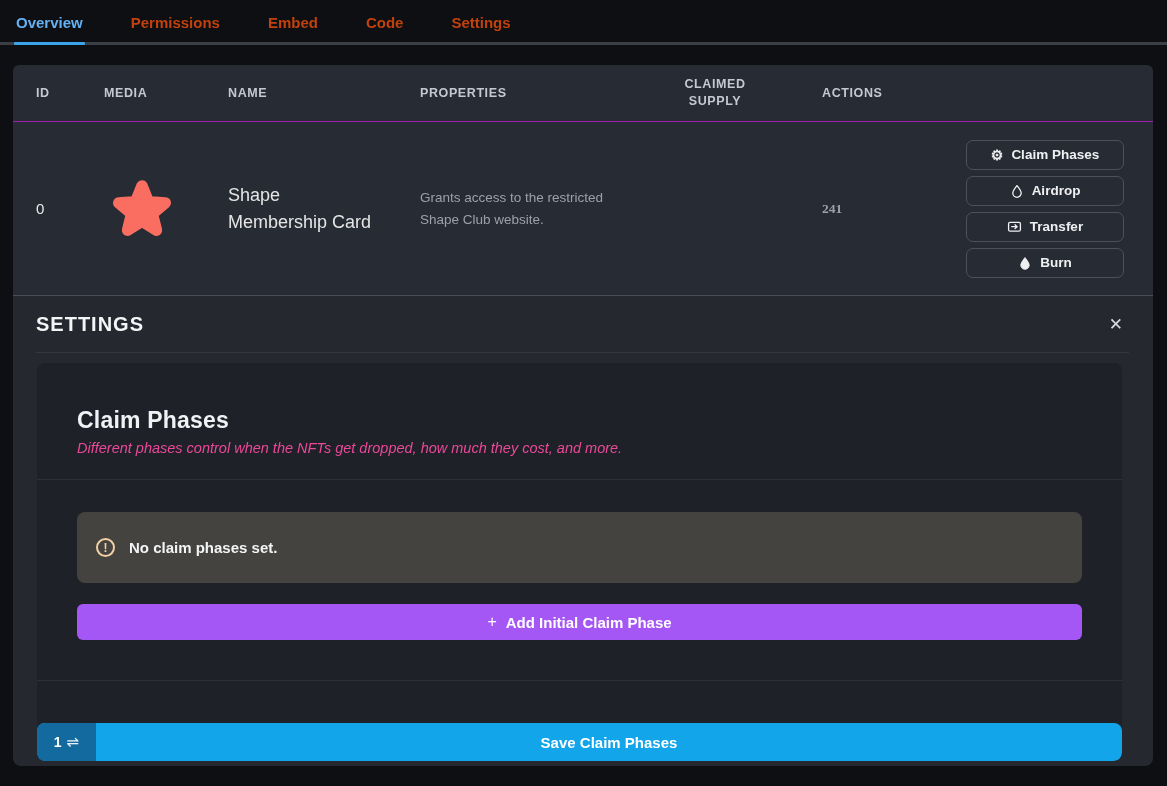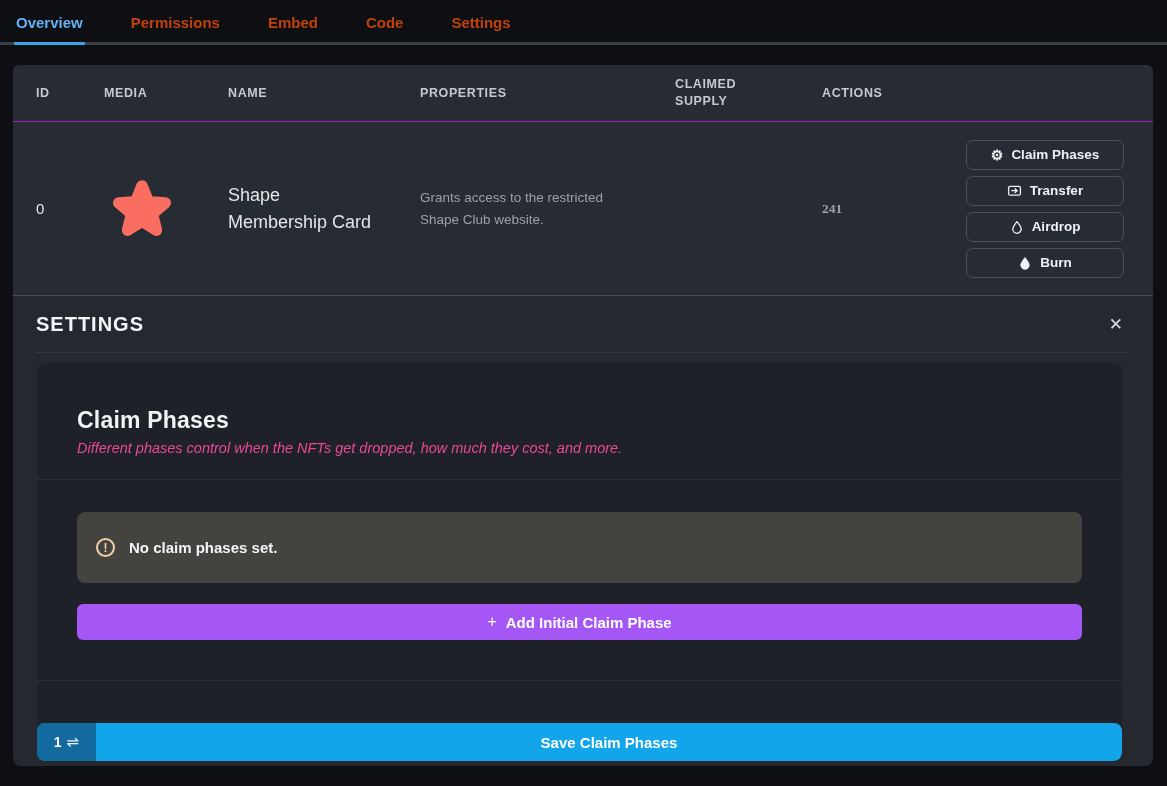--- a/index.html
+++ b/index.html
@@ -43,21 +43,21 @@
     padding:0 23px;
   }
   .thead {
     height:57px;
     border-bottom:1px solid #a21caf;
   }
   .th {
     font-size:12.5px; font-weight:bold; letter-spacing:.6px;
     color:#c3c9d2; line-height:1.35;
   }
-  .th.claimed { max-width:80px; }
+  .th.claimed { max-width:80px;text-align:center; }
   .trow { height:173px; }
   .cell-id { font-size:15px; color:#e9ebee; }
   .cell-media svg { display:block; margin-left:2px; }
   .cell-name { font-size:18px; color:#e5e5e5; max-width:145px; line-height:1.45; }
   .cell-desc { font-size:13.5px; color:#9ba1ab; max-width:215px; line-height:1.6; }
   .cell-supply { font-size:13.5px; font-weight:bold; color:#9ba1ab;font-family:Liberation Serif, serif; }
   .cell-actions { display:flex; flex-direction:column; gap:6px; justify-self:stretch; }
   .abtn {
     display:flex; align-items:center; justify-content:center; gap:8px;
     height:30px; width:158px;
@@ -191,34 +191,34 @@
       <div class="cell-props"></div>
       <div class="cell-supply">241</div>
 
       <div class="cell-actions">
         <button class="abtn">
           <span class="glyph">⚙</span>
           <span>Claim Phases</span>
         </button>
         <button class="abtn">
           <span>
+            <svg width="14" height="14" viewBox="0 0 16 16">
+              <path d="M8 1.8C8 1.8 3.2 7.6 3.2 10.4a4.8 4.8 0 0 0 9.6 0C12.8 7.6 8 1.8 8 1.8Z" fill="none" stroke="#eef0f2" stroke-width="1.5" stroke-linejoin="round"></path>
+            </svg>
+          </span>
+          <span>Airdrop</span>
+        </button>
+        <button class="abtn">
+          <span>
             <svg width="15" height="15" viewBox="0 0 16 16" fill="none" stroke="#eef0f2" stroke-width="1.4">
               <rect x="1.7" y="3.5" width="12.6" height="9.5" rx="1.6"></rect>
               <path d="M5 8.2h5.2M8.6 6.2l2.2 2-2.2 2" stroke-linecap="round" stroke-linejoin="round"></path>
             </svg>
           </span>
           <span>Transfer</span>
-        </button>
-        <button class="abtn">
-          <span>
-            <svg width="14" height="14" viewBox="0 0 16 16">
-              <path d="M8 1.8C8 1.8 3.2 7.6 3.2 10.4a4.8 4.8 0 0 0 9.6 0C12.8 7.6 8 1.8 8 1.8Z" fill="none" stroke="#eef0f2" stroke-width="1.5" stroke-linejoin="round"></path>
-            </svg>
-          </span>
-          <span>Airdrop</span>
         </button>
         <button class="abtn">
           <span>
             <svg width="14" height="14" viewBox="0 0 16 16">
               <path d="M8 1.8C8 1.8 3.2 7.6 3.2 10.4a4.8 4.8 0 0 0 9.6 0C12.8 7.6 8 1.8 8 1.8Z" fill="#eef0f2" stroke="#eef0f2" stroke-width="1" stroke-linejoin="round"></path>
             </svg>
           </span>
           <span>Burn</span>
         </button>
       </div>

